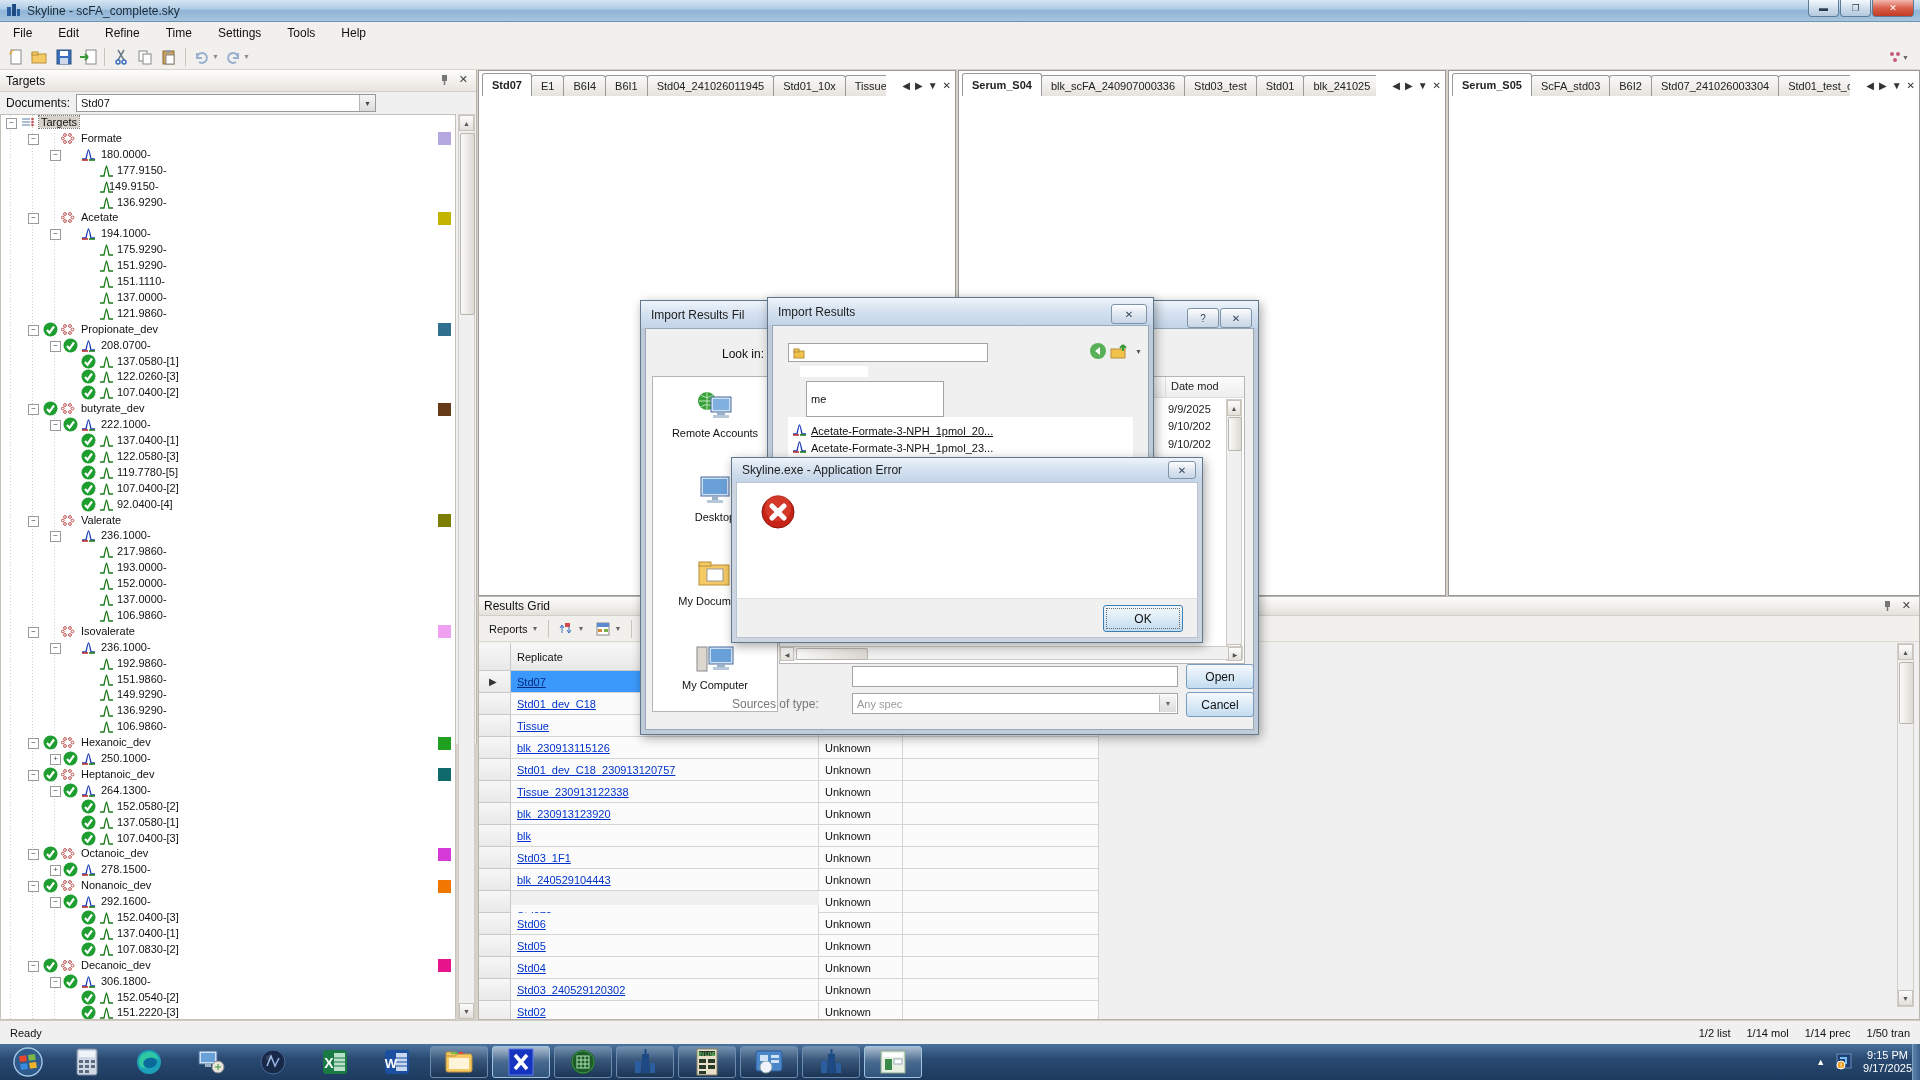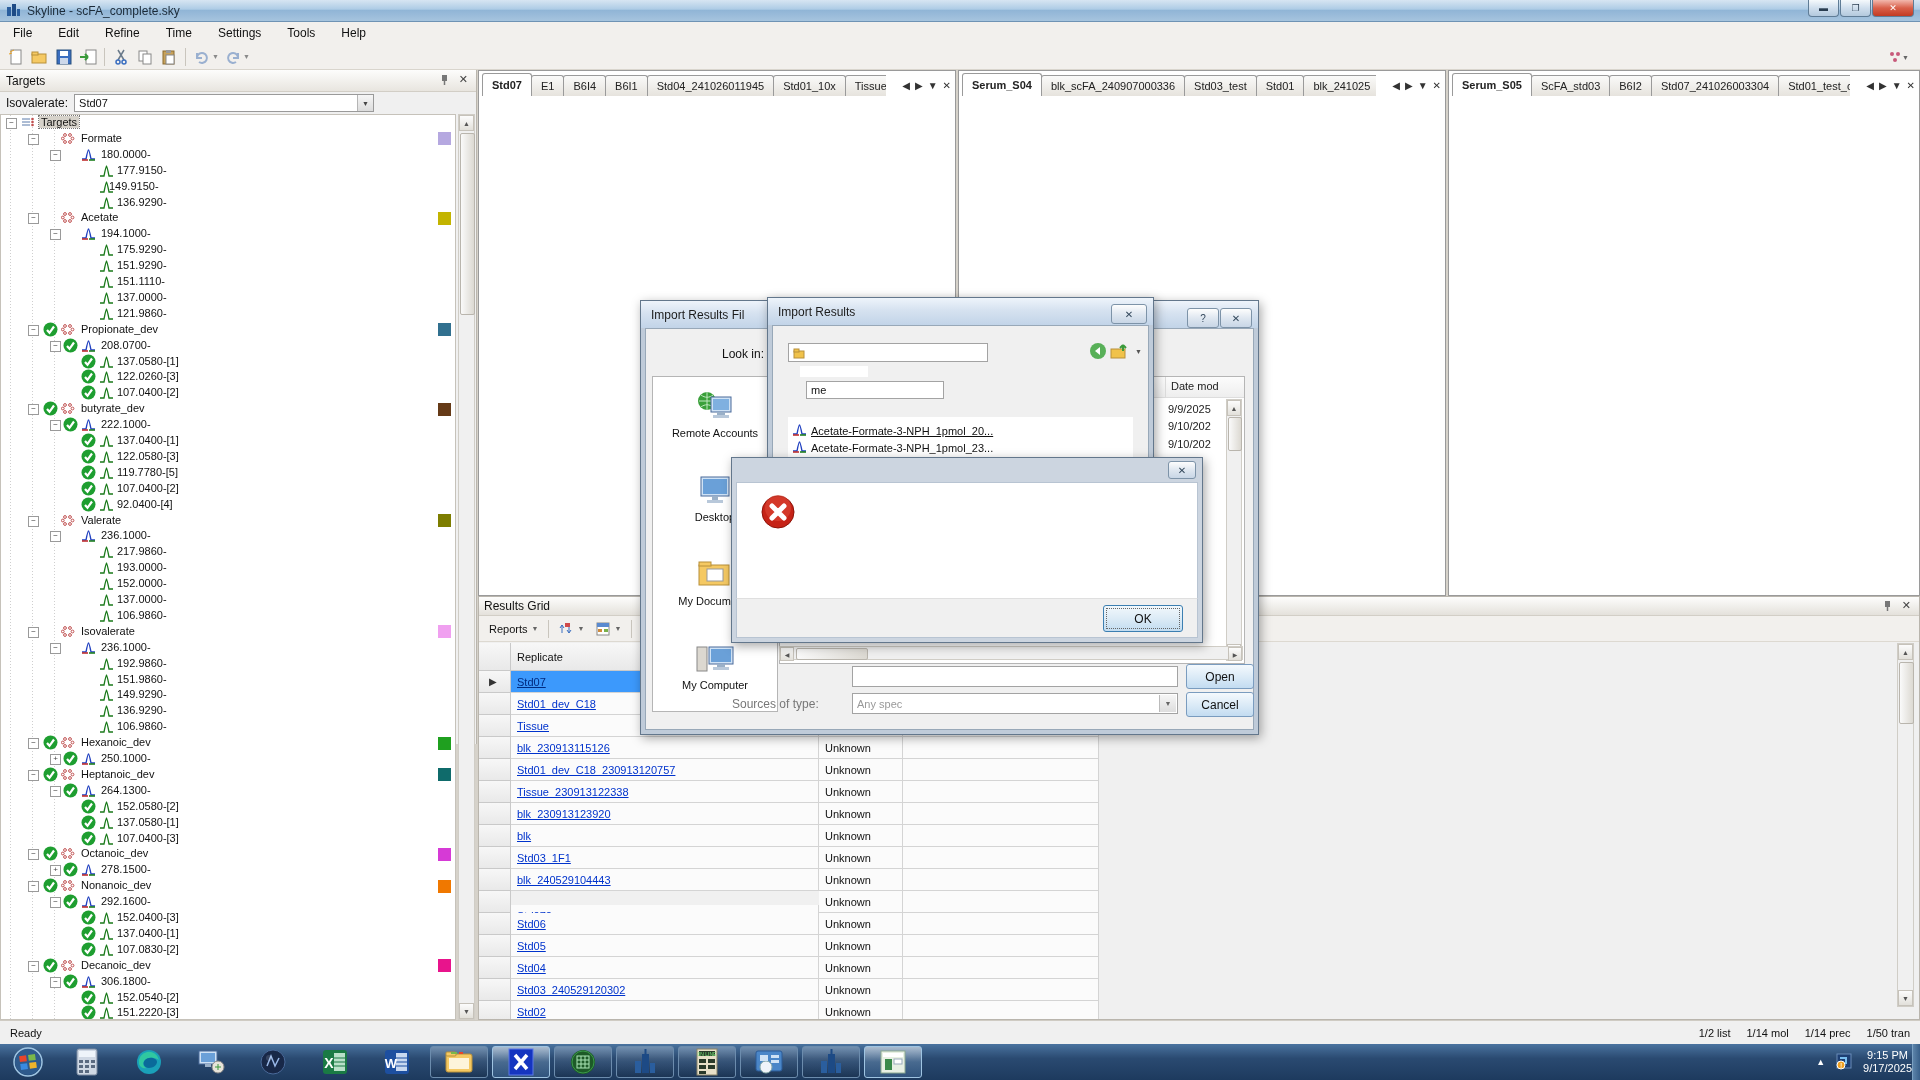--- a/index.html
+++ b/index.html
@@ -189,21 +189,21 @@
 <div class="abs" id="targets">
   <div class="abs" id="targets-hdr">
     <span>Targets</span>
     <span style="position:absolute;right:26px;top:4px"><svg width="12" height="12">
           <rect x="4" y="1" width="5" height="6" fill="#777"></rect>
           <line x1="6.5" y1="7" x2="6.5" y2="11" stroke="#777" stroke-width="1.5"></line>
         </svg></span>
     <span style="position:absolute;right:8px;top:3px;font-size:11px;color:#444">✕</span>
   </div>
   <div class="abs" id="repl-row">
-    <span>Isovalerate:</span>
+    <span>Documents:</span>
     <span id="repl-combo">
       <span>Std07</span>
       <span class="arr">▼</span>
     </span>
   </div>
   <div class="abs" id="tree">
       <div class="trow" style="top: 0px;">
         <span class="exp" style="left: 5px; top: 3px;">−</span>
         <span style="position: absolute; left: 20px; top: 1px;"><svg width="14" height="13">
             <g stroke="#5a7aaa">
@@ -1204,21 +1204,21 @@
   <span class="abs" style="left:322px;top:46px"><svg width="18" height="17">
         <circle cx="9" cy="8" r="8" fill="#58b058"></circle>
         <path d="M11 4 l-5 4 5 4 z" fill="#fff"></path>
       </svg></span>
   <span class="abs" style="left:343px;top:46px"><svg width="19" height="17">
         <rect x="1" y="6" width="14" height="9" fill="#f0c24a" stroke="#b8903a"></rect>
         <path d="M13 8 v-6 m0 0 l-3 3 m3-3 l3 3" stroke="#3a9a3a" stroke-width="2" fill="none"></path>
       </svg></span>
   <span class="abs" style="left:368px;top:51px;font-size:7px;color:#555">▼</span>
   <span class="abs" style="left:33px;top:69px;width:68px;height:11px;background:#fff"></span>
-  <span class="field" style="left:39px;top:84px;width:138px;height:18px">
+  <span class="field" style="left:39px;top:84px;width:138px;height:36px">
       <span>me</span>
     </span>
   <div class="abs" id="impfiles" style="left:21px;top:120px;width:345px;height:55px;background:#fff">
       <div style="position: absolute; left: 4px; top: 6px; font-size: 11px; display: flex; align-items: center; gap: 4px; white-space: nowrap;">
         <span><svg width="15" height="13">
             <path d="M1 11 L5 11 C6 6,7 2,7.5 2 C8 2,9 6,10 11 L14 11" stroke="#2040c0" stroke-width="1.3" fill="none"></path>
             <line x1="1" y1="12" x2="7" y2="12" stroke="#c03030" stroke-width="1.6"></line>
             <line x1="8" y1="12" x2="14" y2="12" stroke="#208020" stroke-width="1.6"></line>
           </svg></span>
         <span style="text-decoration:underline">Acetate-Formate-3-NPH_1pmol_20...</span>
@@ -1229,20 +1229,23 @@
             <line x1="1" y1="12" x2="7" y2="12" stroke="#c03030" stroke-width="1.6"></line>
             <line x1="8" y1="12" x2="14" y2="12" stroke="#208020" stroke-width="1.6"></line>
           </svg></span>
         <span style="text-decoration:none">Acetate-Formate-3-NPH_1pmol_23...</span>
       </div>
     </div>
 </div>
 
 <div class="abs dlg" id="errdlg">
   <div class="dlg-frame" style="background:#ccd5e0"></div>
+  <div class="dlg-title" id="err-title">
+      <span>Skyline.exe - Application Error</span>
+    </div>
   <span class="aerobtn" style="right:7px;top:4px;width:26px;height:16px">✕</span>
   <div id="err-body">
     <span style="position:absolute;left:24px;top:12px">
       <svg width="34" height="34">
           <circle cx="17" cy="17" r="16" fill="#c62317"></circle>
           <circle cx="17" cy="17" r="16" fill="none" stroke="#8e1208" stroke-width="1"></circle>
           <circle cx="17" cy="13" r="13" fill="#e04a38" opacity=".55"></circle>
           <path d="M11 11 L23 23 M23 11 L11 23" stroke="#fff" stroke-width="5" stroke-linecap="round"></path>
         </svg>
     </span>

